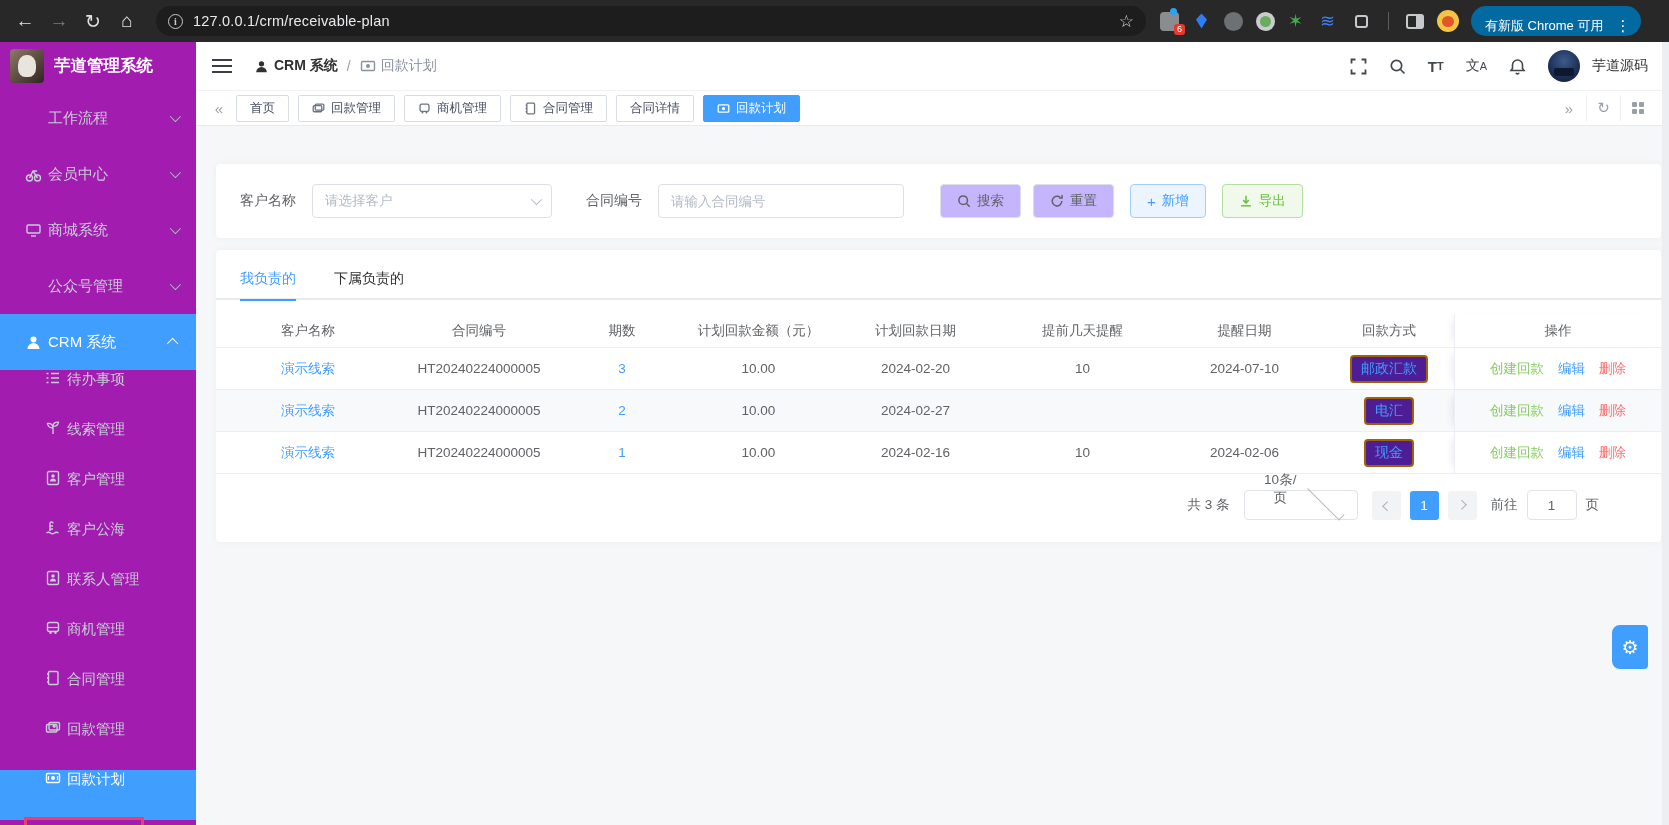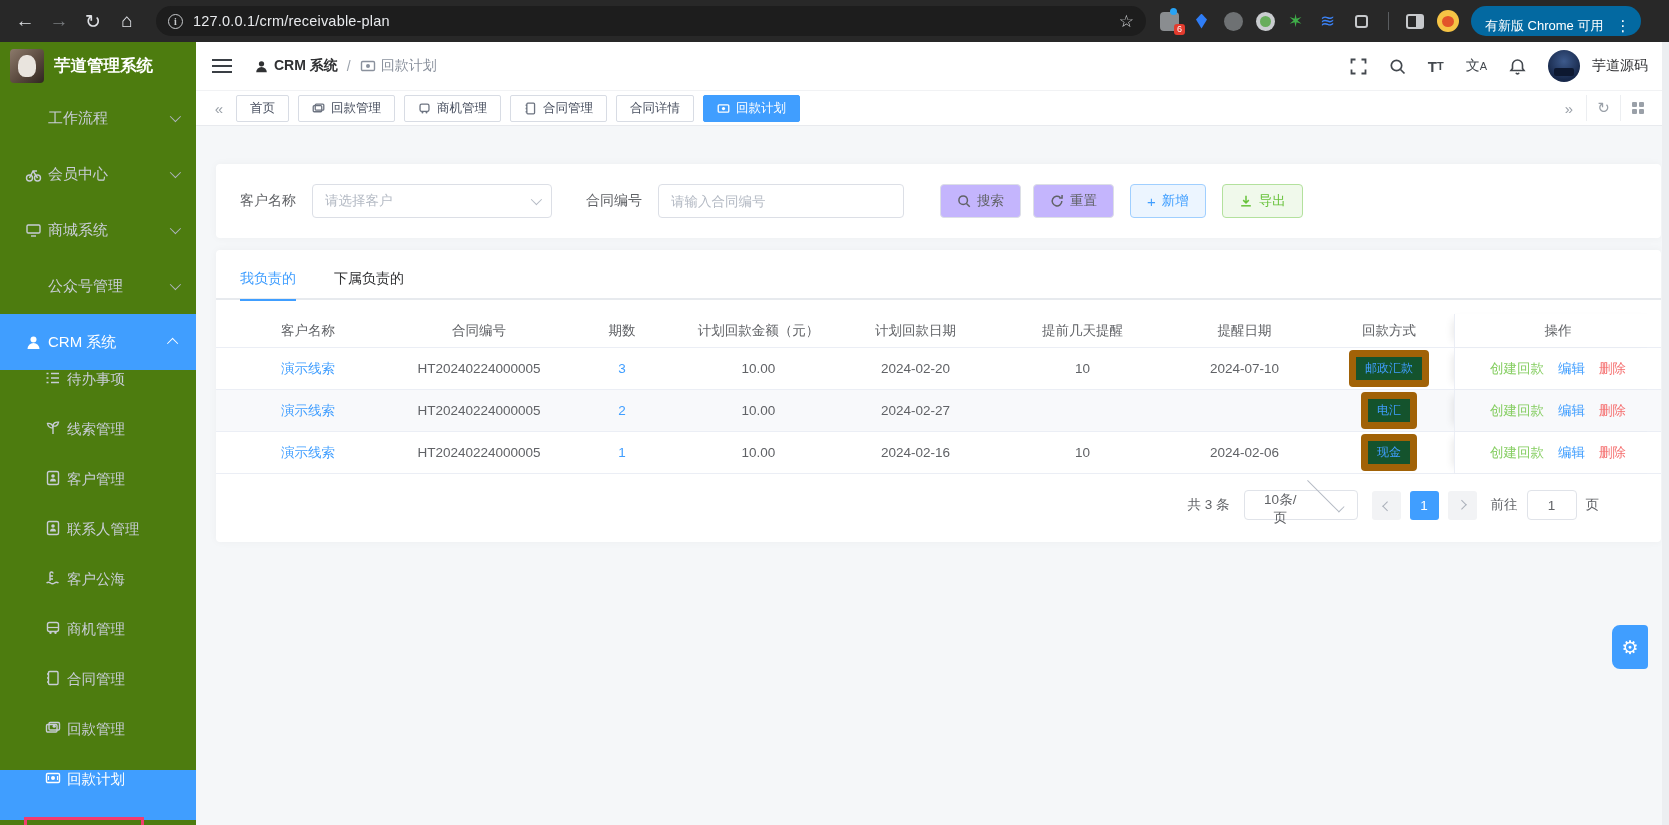--- a/index.html
+++ b/index.html
@@ -41,21 +41,21 @@
   .sidepanel { width:18px; height:15px; border:2px solid #c7c9cc; border-radius:3px; position:relative; }
   .sidepanel::after { content:""; position:absolute; top:0; right:0; bottom:0; width:6px; background:#c7c9cc; }
   .chrome-avatar { width:22px; height:22px; border-radius:50%; background:#f6c445; position:relative; }
   .chrome-avatar::after { content:""; position:absolute; inset:6px 5px 5px; background:#e2542a; border-radius:50%; }
   .update-chip { margin-left:12px; margin-right:10px; height:30px; background:#0369a1; border-radius:15px;
     display:flex; align-items:center; padding:10px 6px 0 14px; color:#fff; }
   .update-chip .txt { font-size:13px; }
   .update-chip .more { font-size:15px; margin-left:8px; letter-spacing:1px; padding:0 4px; }
 
   
-  .sidebar { position:absolute; top:42px; left:0; width:196px; height:783px; background:#4d7c0f; z-index:20; }
+  .sidebar { position:absolute; top:42px; left:0; width:196px; height:783px; background:#a21caf; z-index:20; }
   .logo-row { height:48px; display:flex; align-items:center; padding-left:10px; }
   .logo-img { width:34px; height:34px; border-radius:4px;
     background:linear-gradient(135deg,#8c7a6b 0%,#5b4a3f 55%,#2f2620 100%); position:relative; overflow:hidden; }
   .logo-img::after { content:""; position:absolute; left:8px; top:6px; width:18px; height:22px;
     background:#e9e4de; border-radius:45% 45% 40% 40%; }
   .logo-title { color:#fff; font-size:16.5px; font-weight:bold; margin-left:10px; }
   .menu { position:relative; }
   .m-item { height:56px; display:flex; align-items:center; color:#c8cdd6; font-size:15px; padding:0 18px 0 25px; cursor:pointer; }
   .m-item .ic { width:23px; display:flex; justify-content:flex-start; color:#c8cdd6; }
   .m-item .lbl { flex:1; }
@@ -141,27 +141,27 @@
   .thead { height:34px; color:#606266; font-size:13.5px; font-weight:500; border-bottom:1px solid #ebeef5; }
   .tr { height:42px; font-size:13.5px; color:#606266; border-bottom:1px solid #ebeef5; background:#fff; }
   .tr.stripe { background:#f8f9fb; }
   .cell { text-align:center; }
   .op-cell { border-left:1px solid #ebeef5; box-shadow:-7px 0 8px -6px rgba(0,0,0,0.10); height:100%;
     display:flex; align-items:center; justify-content:center; gap:14px; }
   .thead .op-cell { font-weight:500; }
   .link-blue { color:#409eff; font-weight:500; cursor:pointer; }
   .link-green { color:#85ce61; cursor:pointer; }
   .link-red { color:#f56c6c; cursor:pointer; }
-  .m-badge { display:inline-block; background:#14532d; border:7px solid #a16207; color:#409eff;
-    font-size:12px; padding:3px 9px; border-radius:4px; }
+  .m-badge { display:inline-block; background:#4c1d95; border:2px solid #a16207; color:#409eff;
+    font-size:14px; padding:3px 9px; border-radius:4px; }
 
   .pagination { display:flex; align-items:center; justify-content:flex-end; gap:14px;
     margin:16px 62px 0 0; color:#606266; font-size:13.5px; }
   .pg-select { width:114px; height:30px; border:1px solid #e0e3e9; border-radius:4px; display:flex;
-    align-items:flex-start; padding:0 10px 0 14px; cursor:pointer; }
+    align-items:flex-end; padding:0 10px 12px 14px; cursor:pointer; }
   .pg-select span { flex:1; text-align:center; }
   .pg-select .chev { border-color:#b4bac4; }
   .pg-btn { width:29px; height:29px; border-radius:3px; background:#f2f3f5; display:flex;
     align-items:center; justify-content:center; cursor:pointer; }
   .pg-btn .chev { border-color:#aab0ba; width:7px; height:7px; }
   .chev.left { transform:rotate(135deg) translateY(-1px); }
   .chev.right { transform:rotate(-45deg) translateY(-1px); }
   .pg-page { width:29px; height:29px; border-radius:3px; background:#409eff; color:#fff; display:flex;
     align-items:center; justify-content:center; font-weight:500; cursor:pointer; }
   .pg-goto { width:50px; height:30px; border:1px solid #e0e3e9; border-radius:4px; text-align:center;
@@ -277,35 +277,35 @@
             <rect x="2.5" y="1.5" width="11" height="13" rx="1.5" fill="none" stroke="currentColor" stroke-width="1.4"></rect>
             <circle cx="8" cy="6" r="1.8" fill="currentColor"></circle>
             <path d="M5 11.5 a3 3 0 0 1 6 0" fill="currentColor"></path>
           </svg>
       </span>
       <span class="lbl">客户管理</span>
     </div>
     <div class="s-item">
       <span class="ic">
         <svg width="16" height="16" viewBox="0 0 16 16">
+            <path d="M5 11 V3.5 a1.5 1.5 0 0 1 3 0 M5 6 h3 M5 9 h3" fill="none" stroke="currentColor" stroke-width="1.4"></path>
+            <path d="M1.5 13 q2 -1.6 4 0 q2 1.6 4 0 q2 -1.6 4 0" fill="none" stroke="currentColor" stroke-width="1.4"></path>
+          </svg>
+      </span>
+      <span class="lbl">客户公海</span>
+    </div>
+    <div class="s-item">
+      <span class="ic">
+        <svg width="16" height="16" viewBox="0 0 16 16">
             <rect x="2.5" y="1.5" width="11" height="13" rx="1.5" fill="none" stroke="currentColor" stroke-width="1.4"></rect>
             <circle cx="8" cy="6" r="1.8" fill="currentColor"></circle>
             <path d="M5 11.5 a3 3 0 0 1 6 0" fill="currentColor"></path>
           </svg>
       </span>
       <span class="lbl">联系人管理</span>
-    </div>
-    <div class="s-item">
-      <span class="ic">
-        <svg width="16" height="16" viewBox="0 0 16 16">
-            <path d="M5 11 V3.5 a1.5 1.5 0 0 1 3 0 M5 6 h3 M5 9 h3" fill="none" stroke="currentColor" stroke-width="1.4"></path>
-            <path d="M1.5 13 q2 -1.6 4 0 q2 1.6 4 0 q2 -1.6 4 0" fill="none" stroke="currentColor" stroke-width="1.4"></path>
-          </svg>
-      </span>
-      <span class="lbl">客户公海</span>
     </div>
     <div class="s-item">
       <span class="ic">
         <svg width="16" height="16" viewBox="0 0 16 16">
             <rect x="2.5" y="2.5" width="11" height="9" rx="2" fill="none" stroke="currentColor" stroke-width="1.4"></rect>
             <path d="M2.5 7.5 h11" stroke="currentColor" stroke-width="1.2"></path>
             <circle cx="5.5" cy="12.8" r="1.2" fill="currentColor"></circle>
             <circle cx="10.5" cy="12.8" r="1.2" fill="currentColor"></circle>
           </svg>
       </span>

